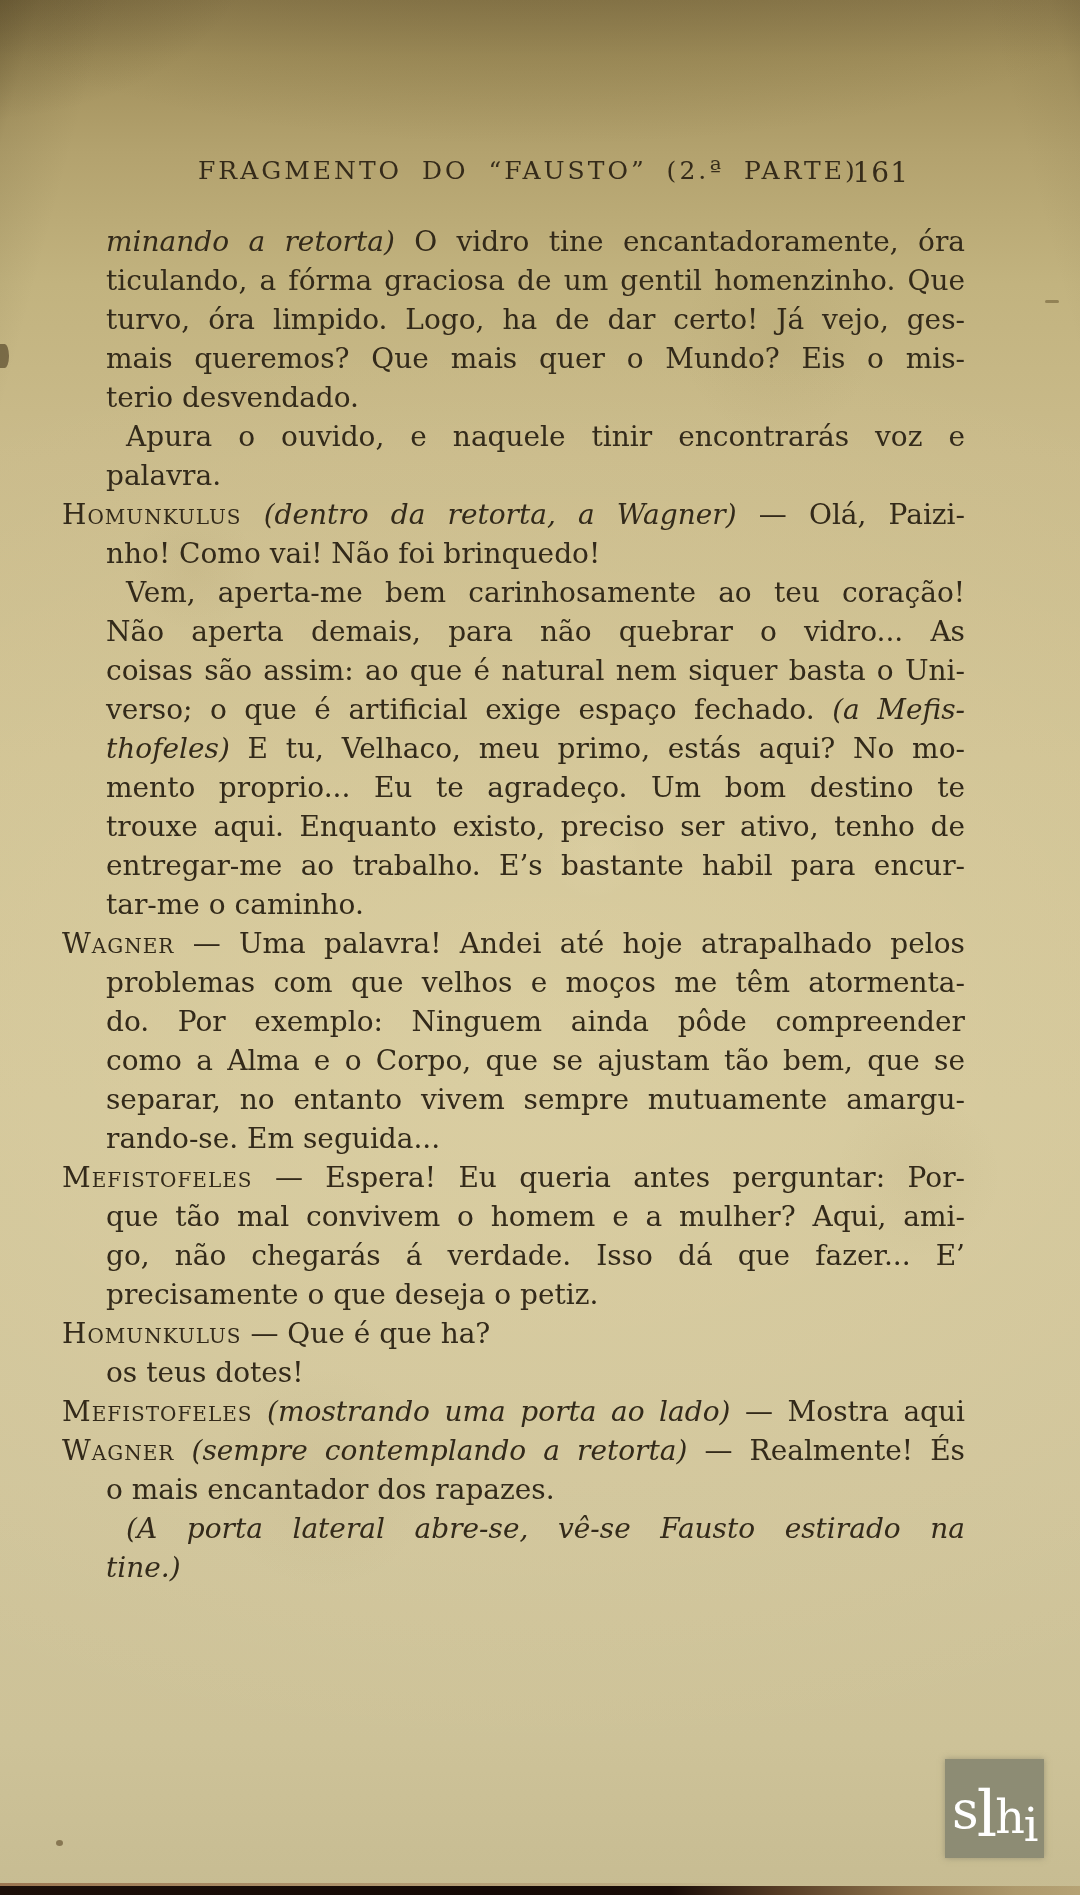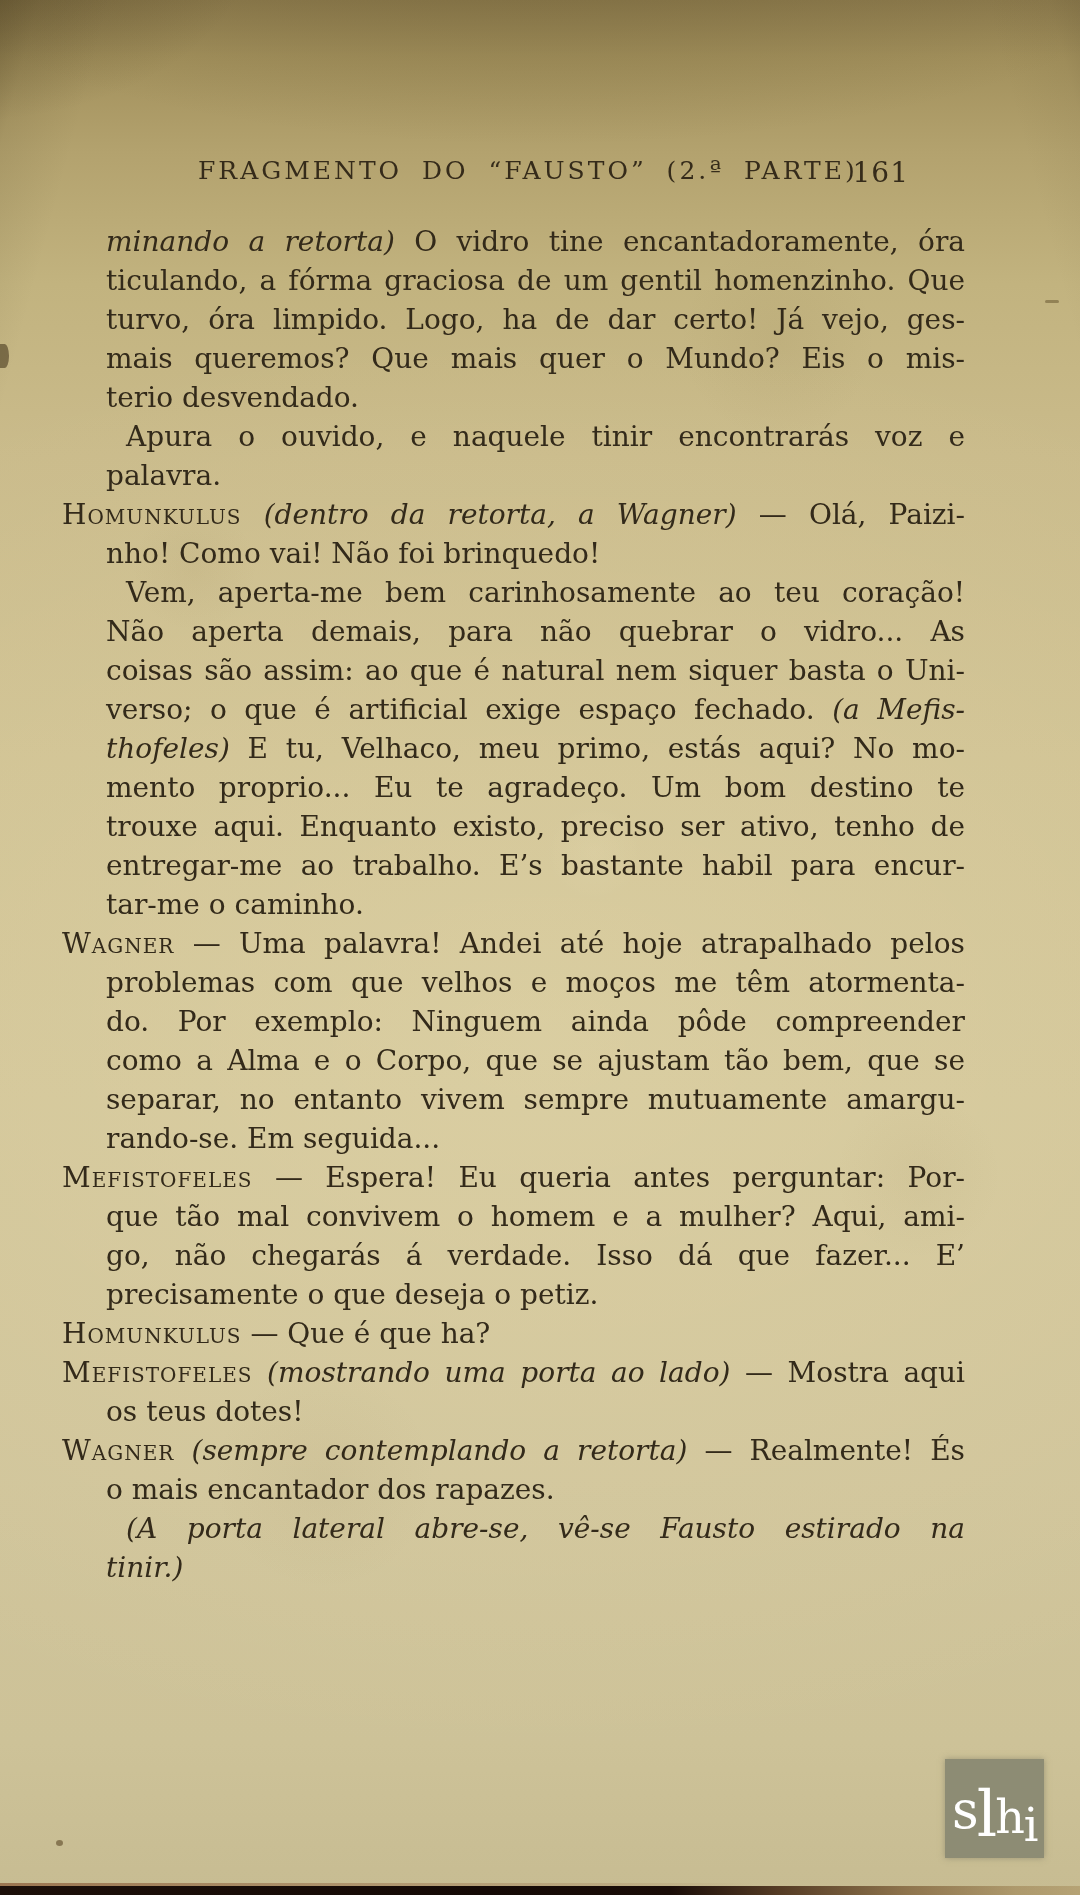--- a/index.html
+++ b/index.html
@@ -120,26 +120,26 @@
       <div class="line ind-b just"><span>problemas com que velhos e moços me têm atormenta-</span></div>
       <div class="line ind-b just"><span>do. Por exemplo: Ninguem ainda pôde compreender</span></div>
       <div class="line ind-b just"><span>como a Alma e o Corpo, que se ajustam tão bem, que se</span></div>
       <div class="line ind-b just"><span>separar, no entanto vivem sempre mutuamente amargu-</span></div>
       <div class="line ind-b"><span>rando-se. Em seguida...</span></div>
       <div class="line ind-s just"><span class="sc">Mefistofeles</span><span> — Espera! Eu queria antes perguntar: Por-</span></div>
       <div class="line ind-b just"><span>que tão mal convivem o homem e a mulher? Aqui, ami-</span></div>
       <div class="line ind-b just"><span>go, não chegarás á verdade. Isso dá que fazer... E’</span></div>
       <div class="line ind-b"><span>precisamente o que deseja o petiz.</span></div>
       <div class="line ind-s"><span class="sc">Homunkulus</span><span> — Que é que ha?</span></div>
+      <div class="line ind-b"><span>os teus dotes!</span></div>
       <div class="line ind-s just"><span class="sc">Mefistofeles</span><span> </span><span class="it">(mostrando uma porta ao lado)</span><span> — Mostra aqui</span></div>
-      <div class="line ind-b"><span>os teus dotes!</span></div>
       <div class="line ind-s just"><span class="sc">Wagner</span><span> </span><span class="it">(sempre contemplando a retorta)</span><span> — Realmente! És</span></div>
       <div class="line ind-b"><span>o mais encantador dos rapazes.</span></div>
       <div class="line ind-p just"><span class="it">(A porta lateral abre-se, vê-se Fausto estirado na</span></div>
-      <div class="line ind-b"><span class="it">tinir.)</span></div>
+      <div class="line ind-b"><span class="it">tine.)</span></div>
     </div>
 
   <div class="wm">
     <div class="letters"><span class="w0">s</span><span class="w1">l</span><span class="w2">h</span><span class="w3">i</span></div>
   </div>
 
   <div class="bottom-strip"></div>
   <div class="speck-a"></div>
   <div class="speck-b"></div>
   <div class="speck-c"></div>

